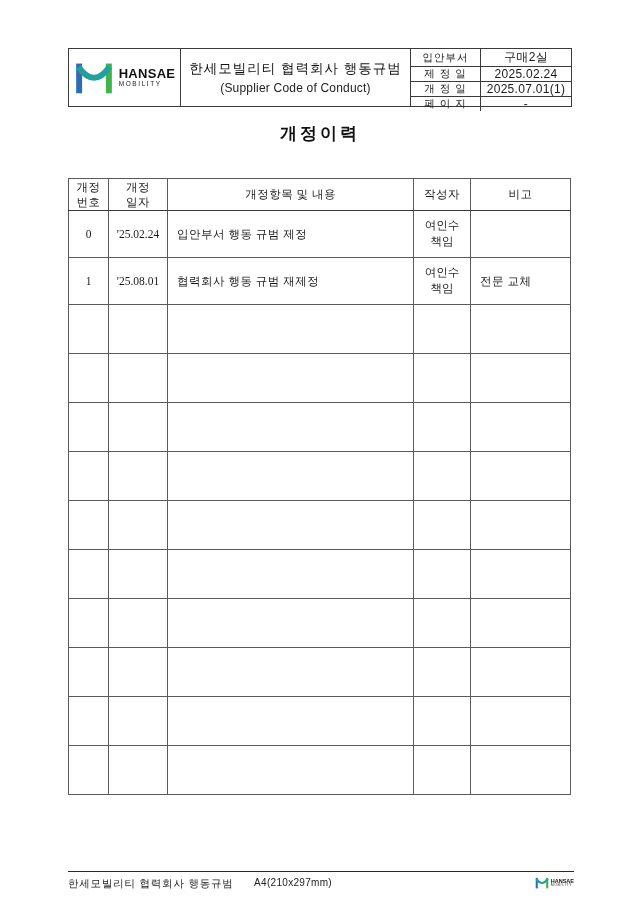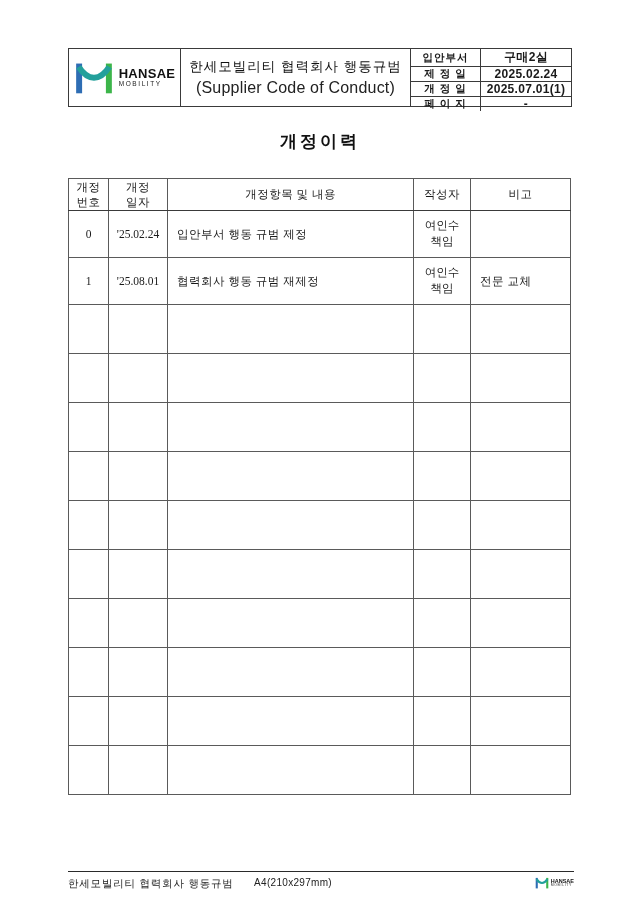--- a/index.html
+++ b/index.html
@@ -31,40 +31,40 @@
   .logo-brand { font-weight: bold; font-size: 13px; letter-spacing: 0.3px; color: #111; }
   .logo-sub { font-size: 6.5px; letter-spacing: 1.6px; color: #222; }
 
   .title-cell {
     width: 230px; flex: 0 0 230px;
     display: flex; flex-direction: column; align-items: center; justify-content: center;
     gap: 3px;
     border-right: 1px solid #3a3a3a;
   }
   .title-ko { font-size: 13.5px; letter-spacing: 1px; color: #111; }
-  .title-en { font-size: 16px; letter-spacing: 0.2px; color: #222; }
+  .title-en { font-size: 12px; letter-spacing: 0.2px; color: #222; }
 
   .info-cell { flex: 1 1 auto; display: flex; flex-direction: column; }
-  .info-row { display: flex; flex: 1 1 0; border-bottom: 1px solid #3a3a3a; font-weight: bold; }
+  .info-row { display: flex; flex: 1 1 0; border-bottom: 1px solid #3a3a3a; }
   .info-row:last-child { border-bottom: none; }
   .info-label {
     width: 70px; flex: 0 0 70px;
     border-right: 1px solid #3a3a3a;
     display: flex; align-items: center; justify-content: center;
     font-size: 10.5px; letter-spacing: 1px;
   }
   .info-value {
     flex: 1 1 auto;
     display: flex; align-items: center; justify-content: center;
     font-size: 12px; letter-spacing: 0.3px;
   }
 
   
   .section-title {
-    position: absolute; left: 68px; top: 130px; width: 504px;
+    position: absolute; left: 68px; top: 122px; width: 504px;
     text-align: center;
     font-size: 17px; font-weight: bold; letter-spacing: 3px; color: #111;
   }
 
   
   table.rev-table {
     position: absolute; left: 68px; top: 178px;
     width: 502px;
     border-collapse: collapse; table-layout: fixed;
     border: 1.5px solid #3a3a3a;

